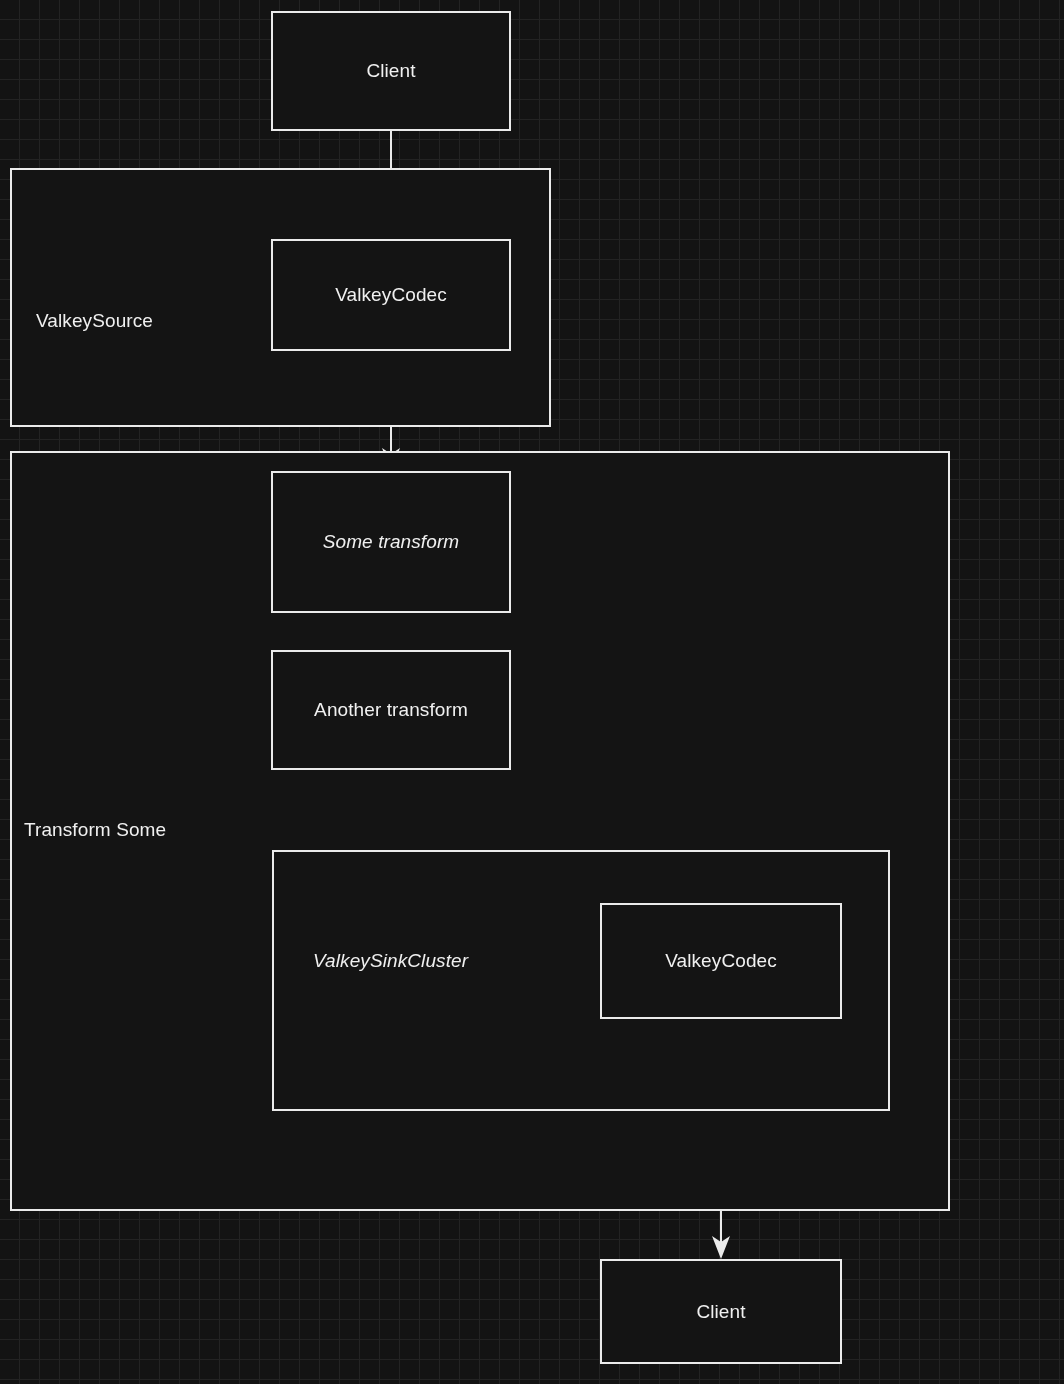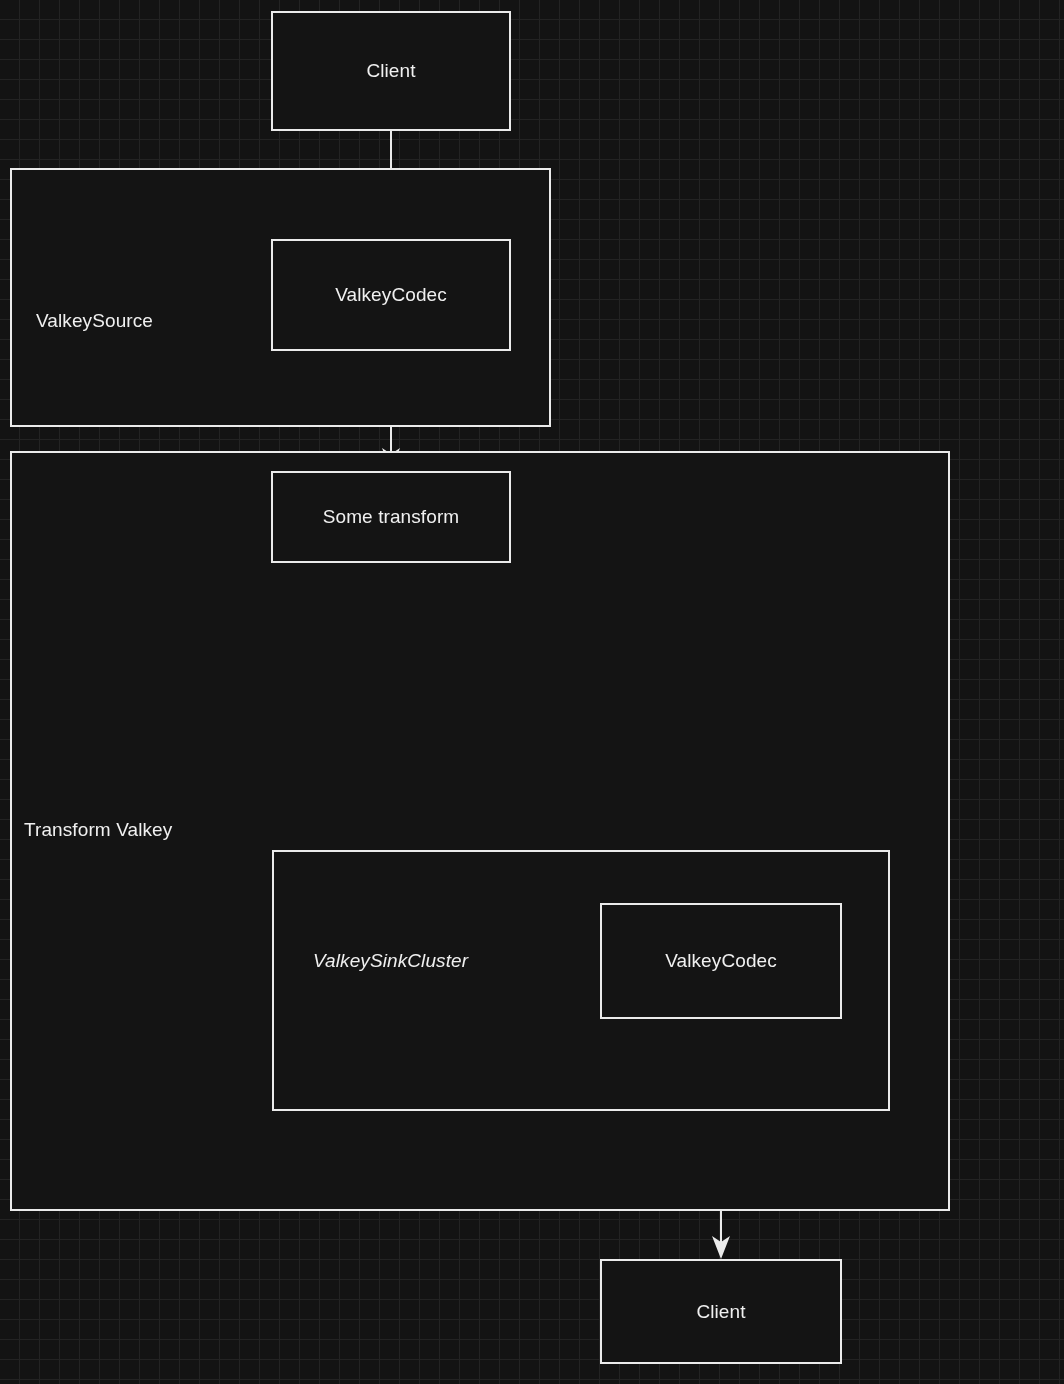--- a/index.html
+++ b/index.html
@@ -100,29 +100,30 @@
 
     <line class="edge-line" x1="721" y1="1019" x2="721" y2="1248"></line>
     <polygon class="arrow-head" points="721,1259 712,1236 721,1242 730,1236"></polygon>
   </svg>
 
 
   <div class="group" style="left:10px; top:168px; width:541px; height:259px;"></div>
   <div class="group-label" style="left:36px; top:286px;margin-top:24px;">ValkeySource</div>
 
   <div class="group" style="left:10px; top:451px; width:940px; height:760px;"></div>
-  <div class="group-label" style="left:24px; top:819px;">Transform Valkey</div>
+  <div class="group-label" style="left:24px; top:819px;">Transform Some</div>
 
   <div class="group" style="left:272px; top:850px; width:618px; height:261px;"></div>
   <div class="group-label" style="left:313px; top:950px;font-style:italic;">ValkeySinkCluster</div>
 
   <div class="node" style="left:271px; top:11px; width:240px; height:120px;">Client</div>
 
   <div class="node" style="left:271px; top:239px; width:240px; height:112px;">ValkeyCodec</div>
 
-  <div class="node" style="left:271px; top:471px; width:240px; height:92px;">Some transform</div>
+  <div class="node" style="left:271px; top:471px; width:240px; height:142px;font-style:italic;">Some transform</div>
 
+  <div class="node" style="left:271px; top:650px; width:240px; height:120px;">Another transform</div>
 
   <div class="node" style="left:600px; top:903px; width:242px; height:116px;">ValkeyCodec</div>
 
   <div class="node" style="left:600px; top:1259px; width:242px; height:105px;">Client</div>
 
 </div>
 
 </body></html>

